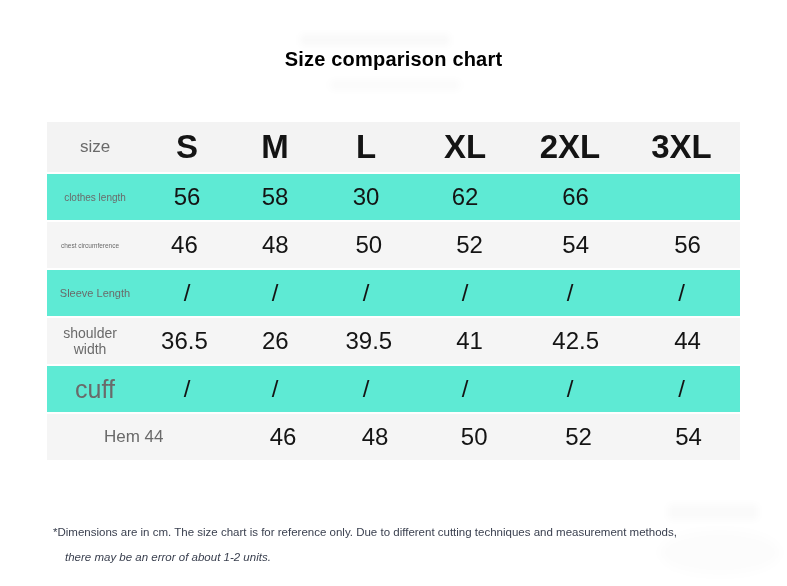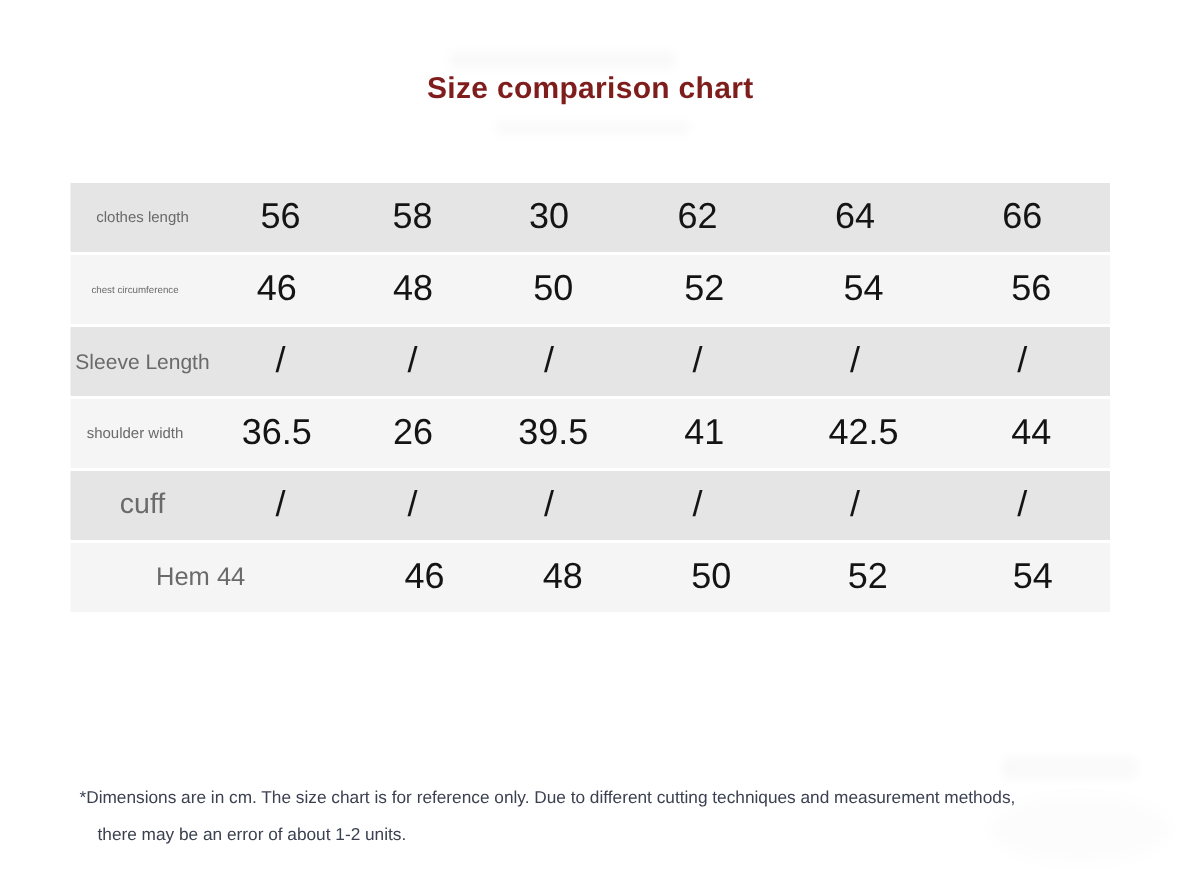--- a/index.html
+++ b/index.html
@@ -2,80 +2,88 @@
 <html><head>
 <meta charset="utf-8">
 <style>
   html,body{margin:0;padding:0;background:#fff;}
   .page{
     position:relative;width:787px;height:586px;background:#ffffff;
     font-family:"Liberation Sans", sans-serif;overflow:hidden;
   }
   .title{
     position:absolute;top:48px;left:0;width:100%;text-align:center;
-    font-size:20px;font-weight:600;color:#7f1d1d;letter-spacing:.2px;
+    font-size:20px;font-weight:600;color:#000000;letter-spacing:.2px;
   }
   
   .ghost{position:absolute;background:rgba(0,0,0,0.025);filter:blur(3px);border-radius:4px;}
   .ghost1{left:300px;top:34px;width:150px;height:12px;}
   .ghost2{left:330px;top:80px;width:130px;height:10px;background:rgba(0,0,0,0.018);}
   .ghost3{left:668px;top:504px;width:90px;height:16px;background:rgba(0,0,0,0.018);}
   .ghost4{left:660px;top:530px;width:120px;height:45px;border-radius:50%;background:rgba(0,0,0,0.012);filter:blur(5px);}
 
   .size-table{position:absolute;left:47px;top:122px;width:693px;}
   .trow{display:flex;align-items:center;margin-bottom:2px;}
   .trow.header{height:50px;background:#f3f3f3;}
-  .trow.dark{height:46px;background:#e5e5e5;}
+  .trow.dark{height:46px;background:#5eead4;}
   .trow.light{height:46px;background:#f5f5f5;gap:12px;}
   .cell{display:flex;align-items:center;justify-content:center;height:100%;box-sizing:border-box;}
   .c0{width:96px;}
   .c1{width:88px;}
   .c2{width:88px;}
   .c3{width:94px;}
   .c4{width:104px;}
   .c5{width:106px;}
   .c6{width:117px;}
   .size-head{font-size:17px;color:#6a6a6a;font-weight:400;}
   .col-head{font-size:33px;font-weight:700;color:#141414;}
   .val{font-size:24px;font-weight:400;color:#141414;}
   .lbl{color:#6a6a6a;font-weight:400;text-align:center;}
   .lbl-clothes{font-size:10px;}
   .lbl-chest{font-size:6.5px;}
-  .lbl-sleeve{font-size:14px;text-align:center;}
-  .lbl-shoulder{font-size:10px;}
-  .lbl-cuff{font-size:19px;}
+  .lbl-sleeve{font-size:11px;text-align:center;}
+  .lbl-shoulder{font-size:14px;}
+  .lbl-cuff{font-size:25px;}
   .lbl-hem{font-size:17px;justify-content:flex-start;padding-left:57px;white-space:nowrap;overflow:visible;}
   .footnote{
     position:absolute;left:53px;top:520px;width:700px;
     color:#3b4150;font-size:11.5px;line-height:25px;
   }
-  .footnote .l2{padding-left:12px;}
+  .footnote .l2{padding-left:12px;font-style:italic;}
 </style>
 </head>
 <body>
 
 <div class="page">
 
   <div class="ghost ghost1"></div>
   <div class="ghost ghost2"></div>
   <div class="ghost ghost3"></div>
   <div class="ghost ghost4"></div>
 
   <div class="title">Size comparison chart</div>
 
   <div class="size-table">
 
+    <div class="trow header">
+      <div class="cell c0 size-head">size</div>
+      <div class="cell c1 col-head">S</div>
+      <div class="cell c2 col-head">M</div>
+      <div class="cell c3 col-head">L</div>
+      <div class="cell c4 col-head">XL</div>
+      <div class="cell c5 col-head">2XL</div>
+      <div class="cell c6 col-head">3XL</div>
+    </div>
 
     <div class="trow dark">
       <div class="cell c0 lbl lbl-clothes">clothes length</div>
       <div class="cell c1 val">56</div>
       <div class="cell c2 val">58</div>
       <div class="cell c3 val">30</div>
       <div class="cell c4 val">62</div>
-      <div class="cell c5 val">64</div>
       <div class="cell c6 val">66</div>
     </div>
 
     <div class="trow light">
       <div class="cell c0 lbl lbl-chest">chest circumference</div>
       <div class="cell c1 val">46</div>
       <div class="cell c2 val">48</div>
       <div class="cell c3 val">50</div>
       <div class="cell c4 val">52</div>
       <div class="cell c5 val">54</div>

